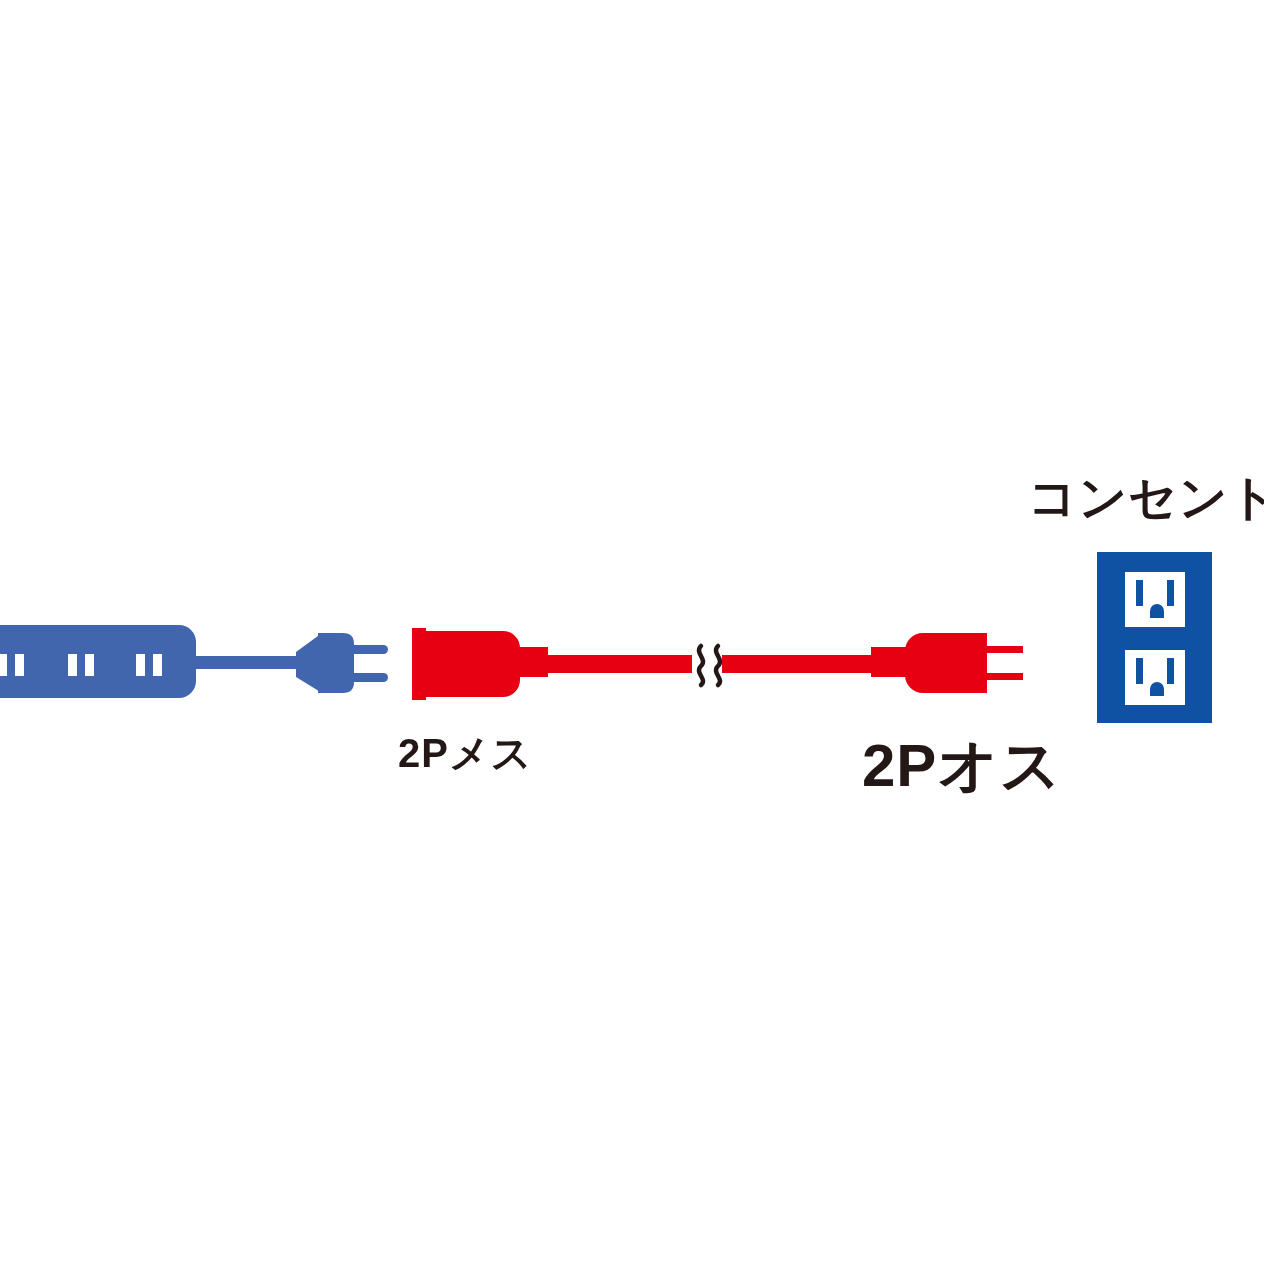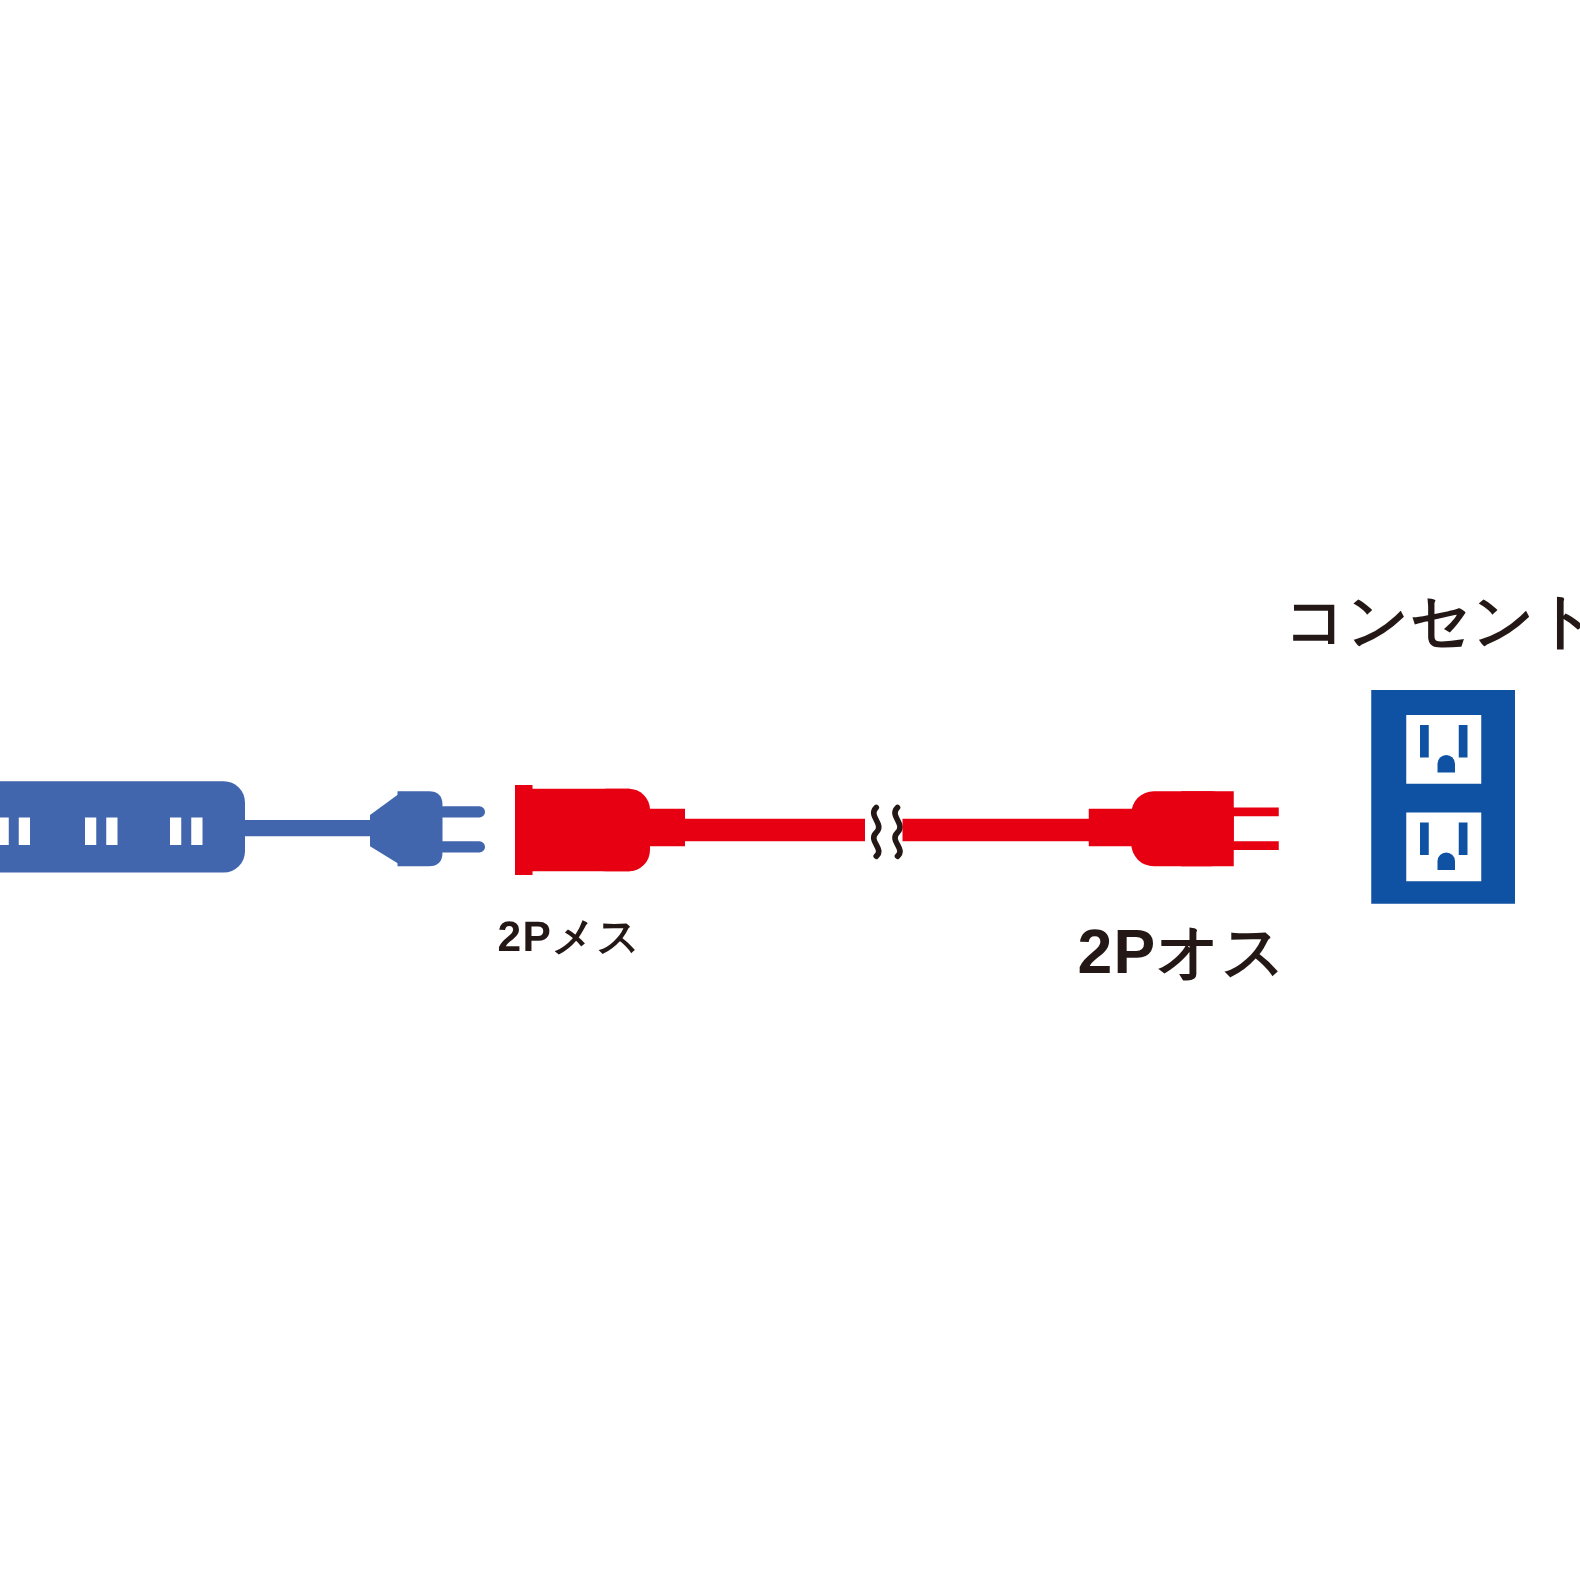--- a/index.html
+++ b/index.html
@@ -26,26 +26,26 @@
     position: absolute;
     color: #231815;
     font-weight: bold;
     white-space: nowrap;
     letter-spacing: 1px;
     line-height: 1;
   }
   .label-female {
     left: 398px;
     top: 733px;
-    font-size: 34px;
+    font-size: 40px;
   }
   .label-male {
     left: 862px;
     top: 736px;
-    font-size: 50px;
+    font-size: 60px;
   }
   .label-outlet {
     left: 1028px;
     top: 474px;
     font-size: 48px;
   }
 </style>
 </head>
 <body>
 

